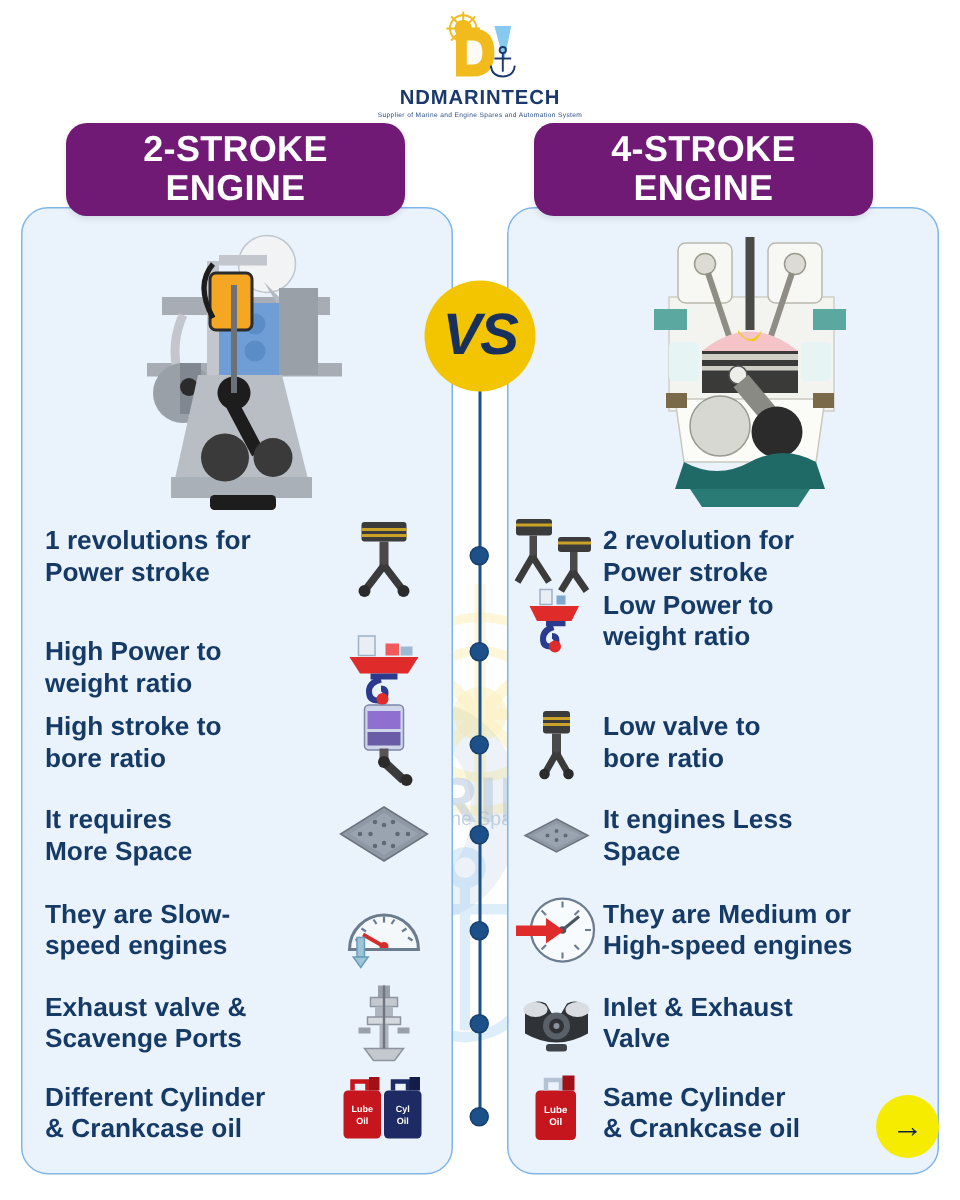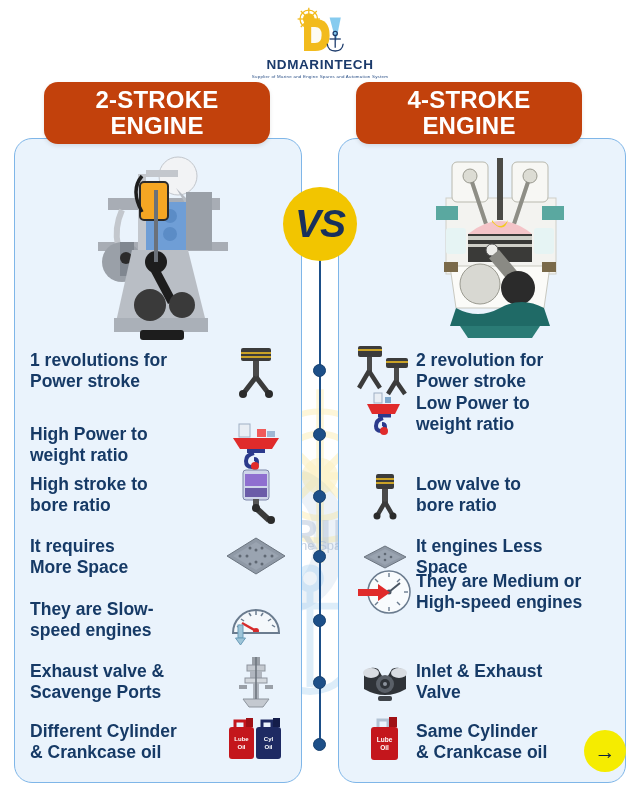--- a/index.html
+++ b/index.html
@@ -56,21 +56,21 @@
     position:absolute; top:138px; width:288px; height:645px;
     background:#eaf3fc; border:1.6px solid #7fb6e8;
     border-radius:18px; z-index:2;
   }
   .panel-left{ left:14px; }
   .panel-right{ left:338px; }
 
   
   .pill{
     position:absolute; top:82px; width:226px; height:62px;
-    background:#c2410c; border-radius:14px; z-index:6;
+    background:#701a75; border-radius:14px; z-index:6;
     display:flex; align-items:center; justify-content:center;
     text-align:center;
     box-shadow:0 2px 4px rgba(0,0,0,.10);
   }
   .pill-left{ left:44px; }
   .pill-right{ left:356px;border-radius:13px; }
   .pill span{
     color:#fff; font-weight:bold; font-size:24px; line-height:1.08;
     letter-spacing:.2px;
   }
@@ -99,21 +99,21 @@
     border-radius:50%; background:#1d4f88; z-index:9;
     border:1px solid #16406f;
   }
 
   
   .row{
     position:absolute; height:56px; z-index:7;
     display:flex; align-items:center;
   }
   .row-left{ left:30px; width:270px; justify-content:flex-start; }
-  .row-right{ left:340px; width:272px; justify-content:flex-end; }
+  .row-right{ left:340px; width:272px; justify-content:flex-start; }
 
   .row-text{
     font-size:17.5px; font-weight:bold; color:#163a66;
     line-height:1.22;
   }
   .row-left .row-text{ width:195px; text-align:left; }
   .row-right .row-text{ width:196px; text-align:left; order:2; }
 
   .row-icon{
     width:62px; height:54px; position:relative; flex:0 0 62px;
@@ -436,21 +436,21 @@
       <line x1="31" y1="38" x2="17" y2="30" stroke="#d62b2b" stroke-width="2.5"></line>
       <circle cx="31" cy="38" r="3" fill="#d62b2b"></circle>
       <line x1="8" y1="40" x2="54" y2="40" stroke="#6b7c8f" stroke-width="2"></line>
       <g fill="#9dc4d8" stroke="#6b9cb8">
         <rect x="13" y="32" width="5" height="13"></rect>
         <path d="M10.5 45 L20.5 45 L15.5 52 Z"></path>
       </g>
     </svg>
   </div>
 </div>
-<div class="row row-right" style="top:564px">
+<div class="row row-right" style="top:592px">
   <div class="row-text">
     <span>They are Medium or</span><br>
     <span>High-speed engines</span>
   </div>
   <div class="row-icon">
     <svg viewBox="0 0 62 54" width="62" height="54">
       <circle cx="35" cy="27" r="21" fill="#f8fbfd" stroke="#6b7c8f" stroke-width="1.5"></circle>
       <g stroke="#6b7c8f" stroke-width="1.4">
         <line x1="35" y1="8" x2="35" y2="12"></line>
           <line x1="35" y1="42" x2="35" y2="46"></line>

